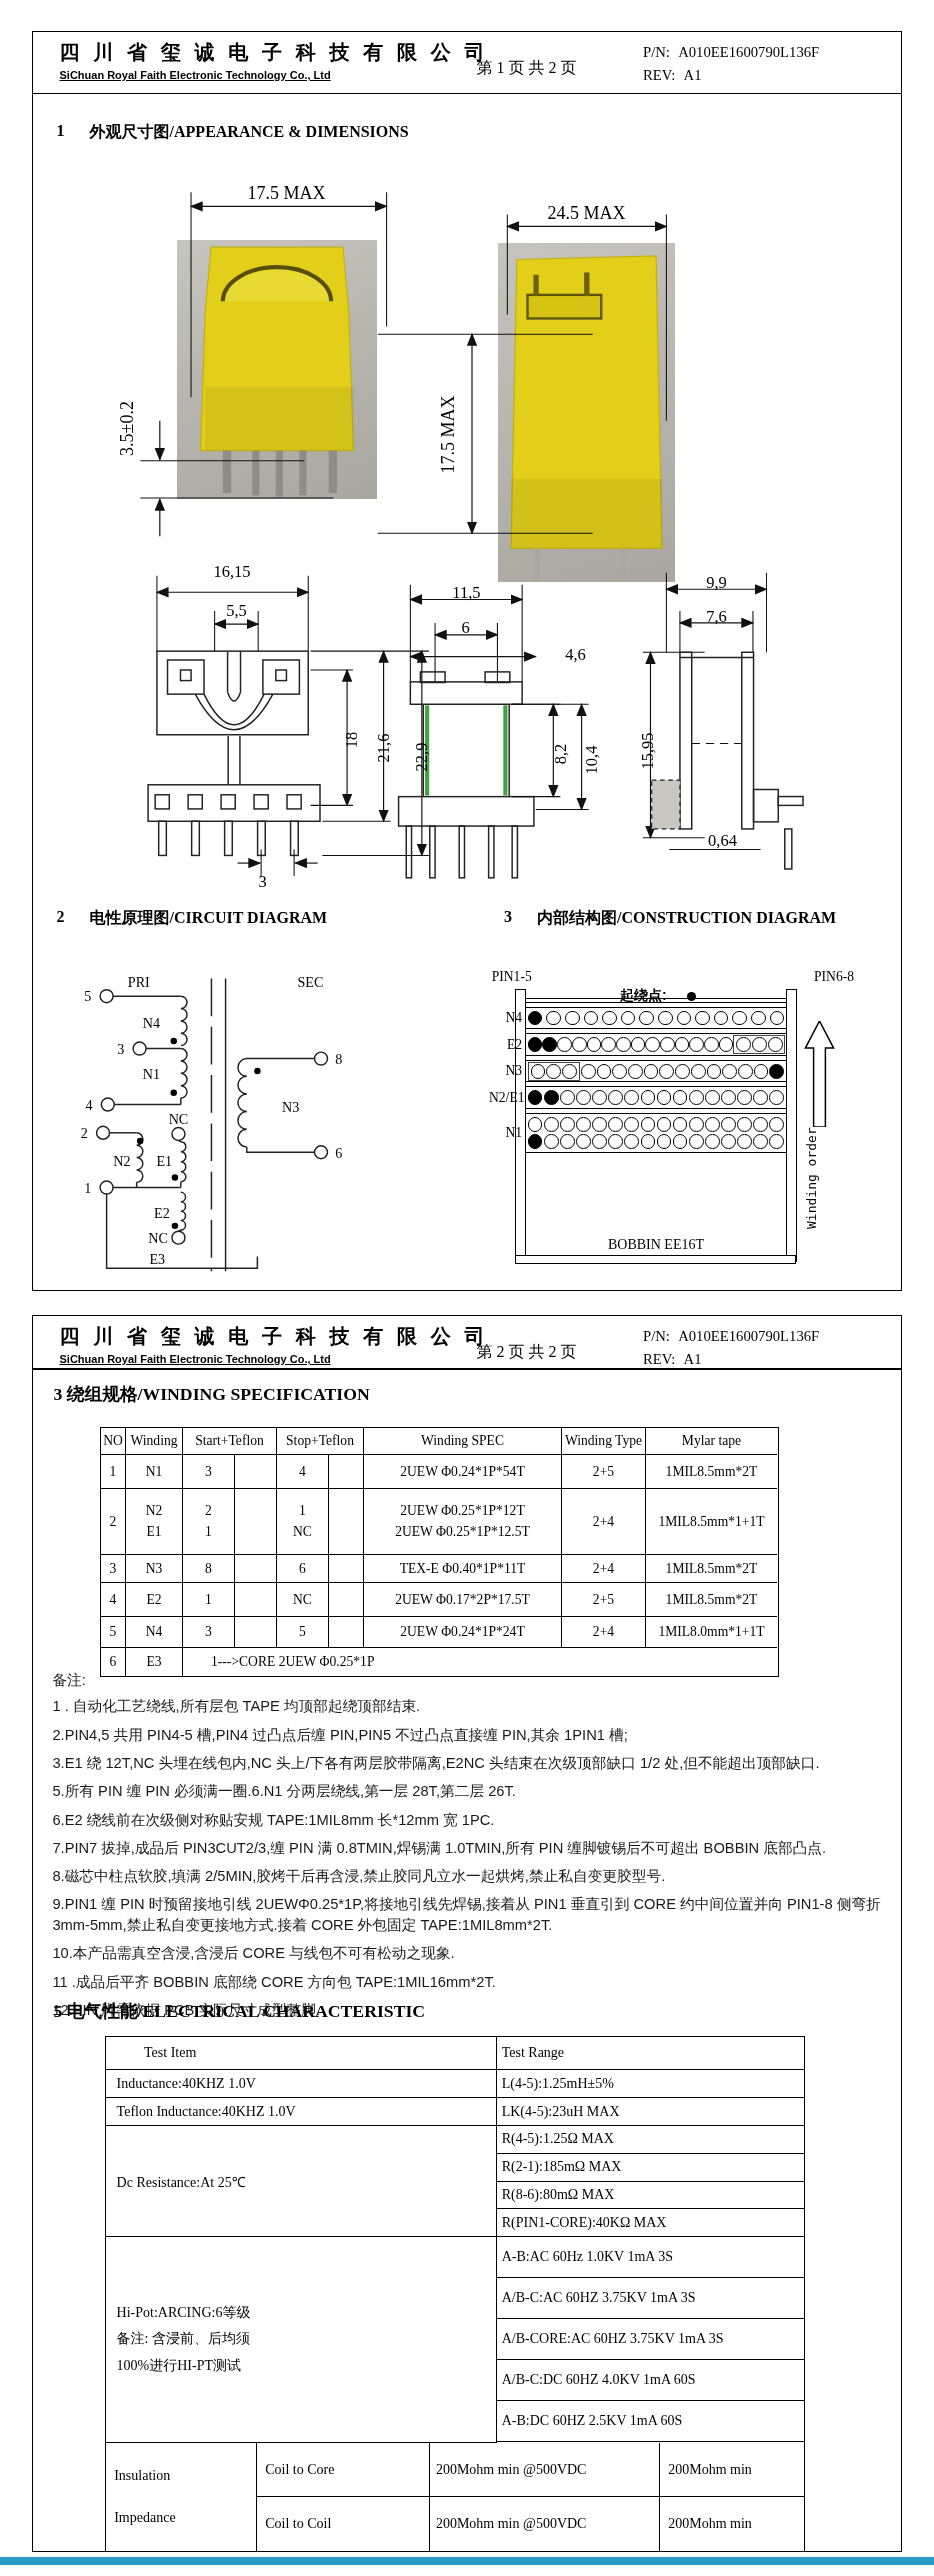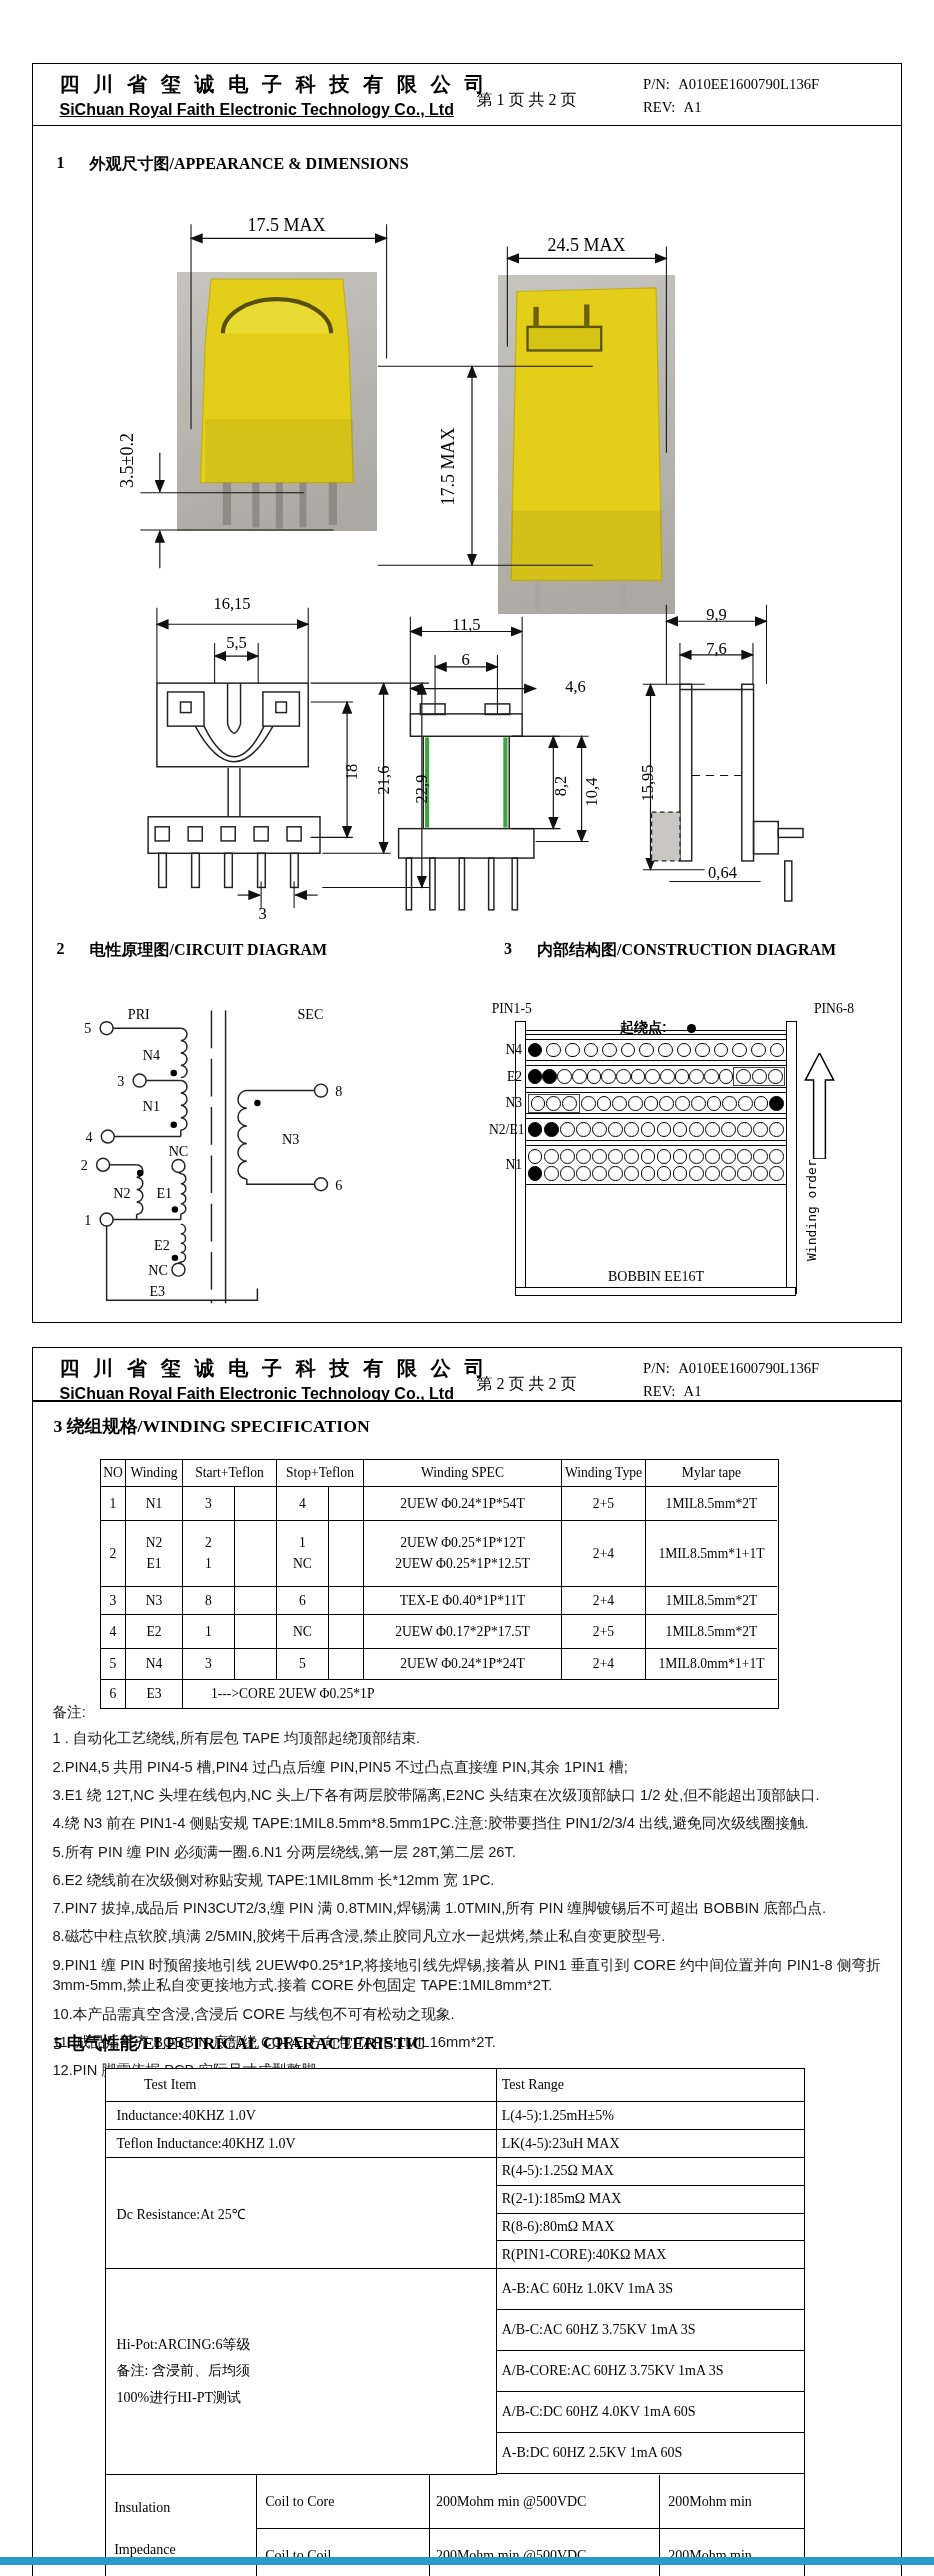--- a/index.html
+++ b/index.html
@@ -1,25 +1,25 @@
 <!DOCTYPE html>
 <html style="--footer-bar: #2a9ac6; --yellow: #e3cf1a; --photo-bg: #b8b6af; --green: #3fa33f;font-size:9.4px"><head>
 <meta charset="utf-8">
 <style>
   :root{ --footer-bar:#2a9ac6; --yellow:#e3cf1a; --photo-bg:#b8b6af; --green:#3fa33f; }
   *{margin:0;padding:0;box-sizing:border-box;}
   body{background:#fff;font-family:"Liberation Sans",sans-serif;color:#000;}
   #root{position:relative;width:934px;height:2576px;background:#fff;overflow:hidden;}
-  .page{position:absolute;left:32px;width:870px;border:1.2px solid #000;background:#fff;margin-top:32px;}
+  .page{position:absolute;left:32px;width:870px;border:1.2px solid #000;background:#fff;}
   #page1{top:31px;height:1260px;}
   #page2{top:1315px;height:1237px;}
   .abs{position:absolute;}
   
   .company-cn{position:absolute;left:26.5px;top:7px;font-size:20px;font-weight:bold;letter-spacing:4.1px;font-family:"Liberation Sans",sans-serif;}
-  .company-en{position:absolute;left:26.5px;top:37px;font-size:16px;font-weight:bold;text-decoration:underline;}
+  .company-en{position:absolute;left:26.5px;top:37px;font-size:11px;font-weight:bold;text-decoration:underline;}
   .page-ind{position:absolute;left:420px;top:26px;width:147px;font-size:16px;text-align:center;font-family:"Liberation Serif",serif;}
   .pn-row{position:absolute;left:610px;font-size:14.7px;font-family:"Liberation Serif",serif;display:flex;gap:8.2px;}
   .hr-line{position:absolute;left:0;right:0;background:#000;}
   .sec-title{position:absolute;font-size:16px;font-weight:bold;font-family:"Liberation Serif",serif;display:flex;gap:25px;}
   .sec-title-big{position:absolute;font-size:17.7px;font-weight:bold;font-family:"Liberation Serif",serif;}
   
   .photo{position:absolute;background:linear-gradient(160deg,#c6c4be 0%,#b4b2ab 60%,#a9a7a0 100%);}
   .dlabel{position:absolute;font-family:"Liberation Serif",serif;font-size:16.5px;text-align:center;white-space:nowrap;}
   .rot{transform:rotate(-90deg);}
   svg{display:block;}
@@ -581,21 +581,20 @@
         </div>
         <div class="wt-cell lastrow lastcol merged" style="grid-column: 3 / span 7; min-height: 28px;">1---&gt;CORE  2UEW  Φ0.25*1P</div>
       </div>
 
     <div id="notes">
       <div class="note-title">备注:</div>
       <div id="notes-list">
           <div class="note-item">1 . 自动化工艺绕线,所有层包 TAPE 均顶部起绕顶部结束.</div>
           <div class="note-item">2.PIN4,5 共用 PIN4-5 槽,PIN4 过凸点后缠 PIN,PIN5 不过凸点直接缠 PIN,其余 1PIN1 槽;</div>
           <div class="note-item">3.E1 绕 12T,NC 头埋在线包内,NC 头上/下各有两层胶带隔离,E2NC 头结束在次级顶部缺口 1/2 处,但不能超出顶部缺口.</div>
-          <div class="note-item">4.绕 N3 前在 PIN1-4 侧贴安规 TAPE:1MIL8.5mm*8.5mm1PC.注意:胶带要挡住 PIN1/2/3/4 出线,避免同次级线圈接触.</div>
           <div class="note-item">5.所有 PIN 缠 PIN 必须满一圈.6.N1 分两层绕线,第一层 28T,第二层 26T.</div>
           <div class="note-item">6.E2 绕线前在次级侧对称贴安规 TAPE:1MIL8mm 长*12mm 宽 1PC.</div>
           <div class="note-item">7.PIN7 拔掉,成品后 PIN3CUT2/3,缠 PIN 满 0.8TMIN,焊锡满 1.0TMIN,所有 PIN 缠脚镀锡后不可超出 BOBBIN 底部凸点.</div>
           <div class="note-item">8.磁芯中柱点软胶,填满 2/5MIN,胶烤干后再含浸,禁止胶同凡立水一起烘烤,禁止私自变更胶型号.</div>
           <div class="note-item">9.PIN1 缠 PIN 时预留接地引线 2UEWΦ0.25*1P,将接地引线先焊锡,接着从 PIN1 垂直引到 CORE 约中间位置并向 PIN1-8 侧弯折 3mm-5mm,禁止私自变更接地方式.接着 CORE 外包固定 TAPE:1MIL8mm*2T.</div>
           <div class="note-item">10.本产品需真空含浸,含浸后 CORE 与线包不可有松动之现象.</div>
           <div class="note-item">11 .成品后平齐 BOBBIN 底部绕 CORE 方向包 TAPE:1MIL16mm*2T.</div>
           <div class="note-item">12.PIN 脚需依据 PCB 实际尺寸成型整脚.</div>
         </div>
     </div>

